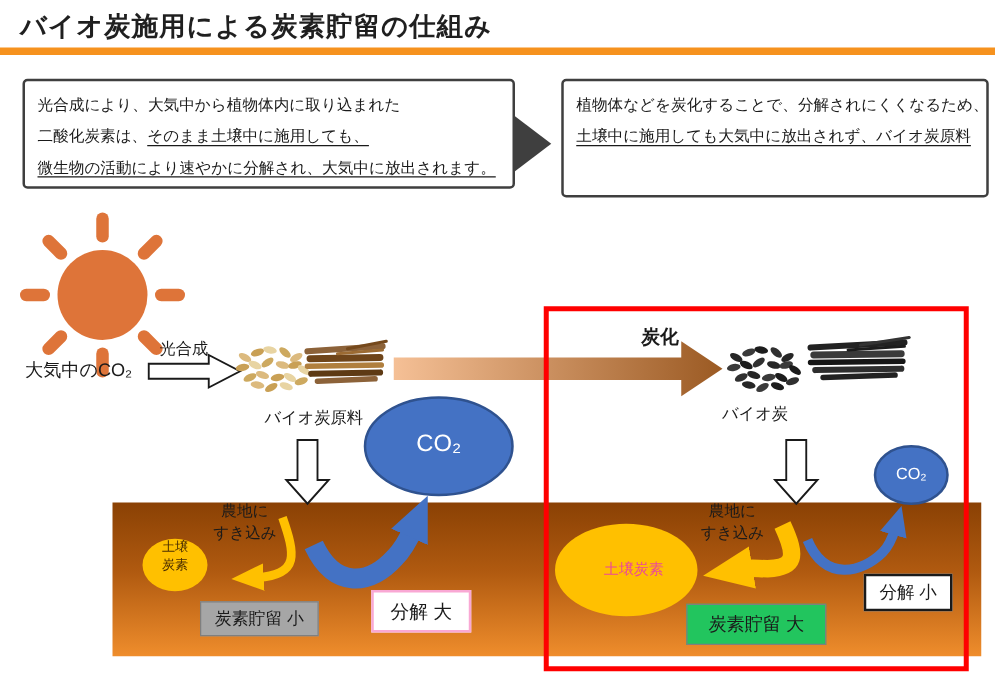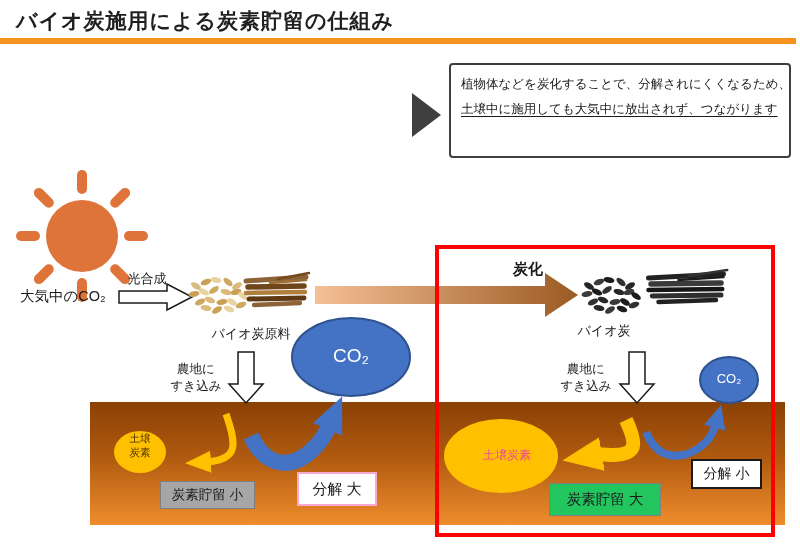--- a/index.html
+++ b/index.html
@@ -28,47 +28,52 @@
   #soil {
     left:90px; top:402px; width:695px; height:123px;
     background:linear-gradient(180deg,#8A4104 0%,#B05A10 45%,#EF8D2C 100%);
   }
   .lbl { position:absolute; text-align:center; }
   #lbl-atmos-co2 { left:20px; top:287px; width:110px; font-size:14.5px; text-align:left; }
   #lbl-photosynthesis { left:118px; top:270px; width:58px; font-size:13px; }
   #lbl-feedstock { left:204px; top:325px; width:94px; font-size:13px; }
   #lbl-carbonization { left:503px; top:260px; width:50px; font-size:15px; font-weight:700; }
   #lbl-biochar { left:572px; top:322px; width:64px; font-size:13px; }
-  .plow-lbl { width:60px; font-size:12.5px; line-height:17px; }
+  .plow-lbl { width:60px; font-size:12.5px; line-height:17px;margin-top:40px; }
   #lbl-plow-left  { left:166px; top:361px; }
   #lbl-plow-right { left:556px; top:361px; }
   #lbl-co2-big   { left:321px; top:345px; width:60px; font-size:19px; color:#fff; }
   #lbl-co2-small { left:704px; top:371px; width:50px; font-size:13px; color:#fff; }
   #lbl-soilcarbon-left  { left:113px; top:432px; width:54px; font-size:10.5px; line-height:13.5px; color:#4a2d00; }
   #lbl-soilcarbon-right { left:444px; top:447px; width:126px; font-size:12px; color:#ec4899; }
   .tag-box { display:flex; align-items:center; justify-content:center; }
   #tag-storage-left  { left:160px; top:481px; width:95px;  height:28px; background:#A6A6A6; border:1px solid #7f7f7f; font-size:13.5px; }
   #tag-storage-right { left:549px; top:483px; width:112px; height:33px; background:#22c55e; border:1px solid #7f7f7f; font-size:14.5px; }
   #tag-decomp-left   { left:297px; top:472px; width:80px; height:34px; background:#fff; border:2px solid #f9a8d4; font-size:15px; }
   #tag-decomp-right  { left:691px; top:459px; width:71px; height:30px; background:#fff; border:2px solid #1a1a1a; font-size:14px; }
 </style>
 </head>
 <body>
 
 <div id="page">
 
   <div id="title" class="abs">バイオ炭施用による炭素貯留の仕組み</div>
   <div id="title-bar" class="abs"></div>
 
+  <div id="box-left" class="abs info-box">
+    <div><span>光合成により、大気中から植物体内に取り込まれた</span></div>
+    <div><span>二酸化炭素は、</span><span class="ul">そのまま土壌中に施用しても、</span></div>
+    <div><span class="ul">微生物の活動により速やかに分解され、大気中に放出されます。</span></div>
+  </div>
 
   <div id="between-triangle" class="abs"></div>
 
   <div id="box-right" class="abs info-box">
     <div><span>植物体などを炭化することで、分解されにくくなるため、</span></div>
-    <div><span class="ul">土壌中に施用しても大気中に放出されず、つながります</span></div>
+    <div><span class="ul">土壌中に施用しても大気中に放出されず、バイオ炭原料</span></div>
   </div>
 
   <div id="soil" class="abs"></div>
 
   <svg id="svg-layer" class="abs" viewBox="0 0 800 554">
     <defs>
       <linearGradient id="carbArrowGrad" gradientUnits="userSpaceOnUse" x1="315" y1="295" x2="578" y2="295">
         <stop offset="0" stop-color="#F5C096"></stop>
           <stop offset="1" stop-color="#9B5A23"></stop>
       </linearGradient>

